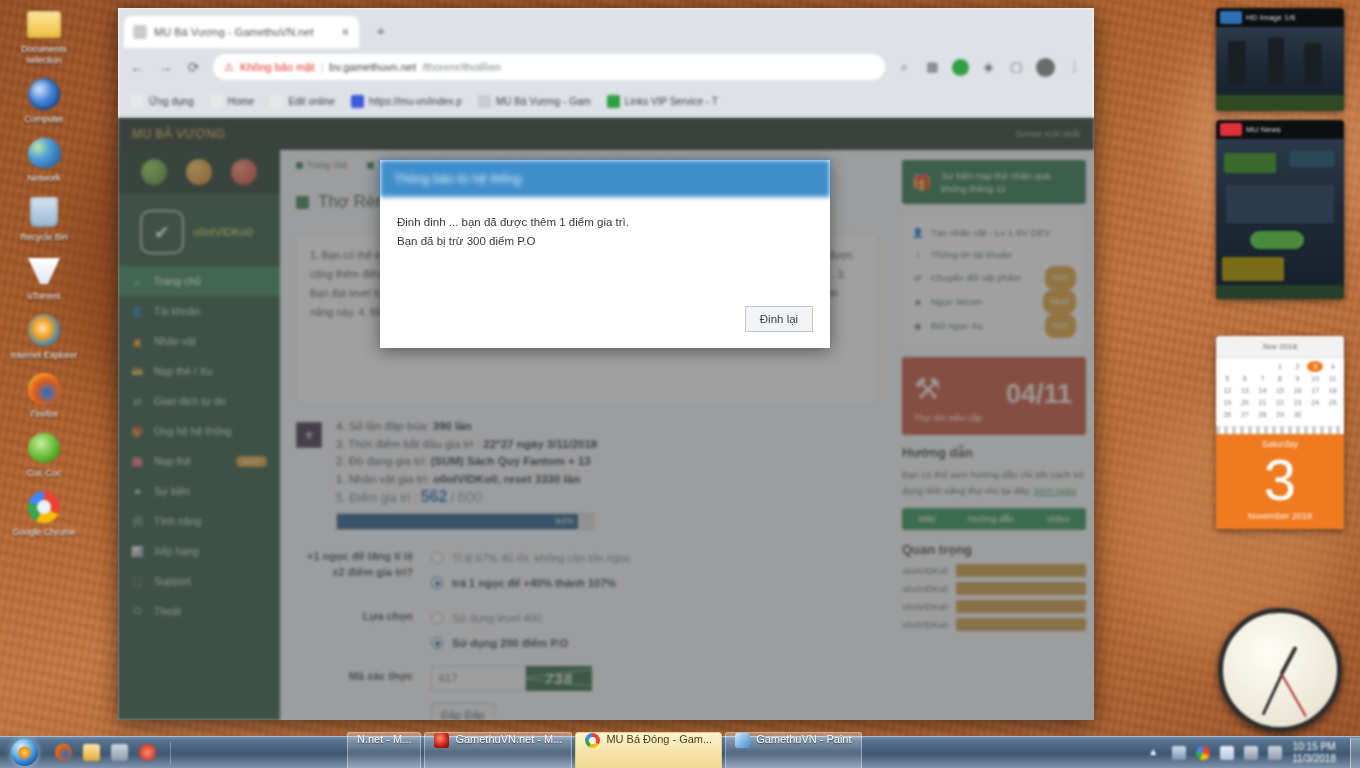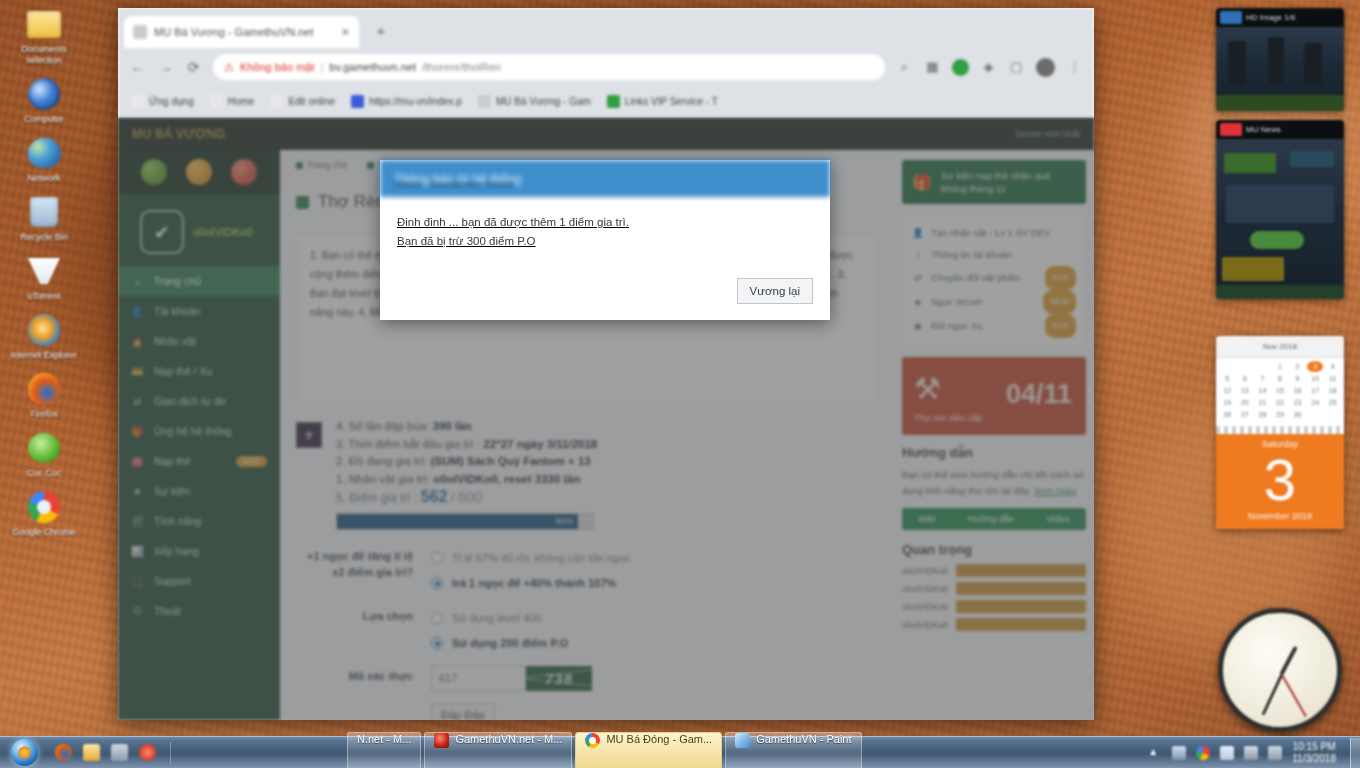--- a/index.html
+++ b/index.html
@@ -352,24 +352,23 @@
   .rank-name { font-size: 8.5px; color: #5a645d; width: 48px; }
   .rank-bar { flex: 1; height: 13px; background: #c79236; border-radius: 2px; }
 
   
   .overlay {
     position: absolute; left: 0; top: 110px; right: 0; bottom: 0;
     background: rgba(85,85,85,.55); z-index: 10;
   }
   .modal {
     position: absolute; left: 262px; top: 152px;
-    width: 450px; height: 160px; background: #fff;
+    width: 450px; height: 188px; background: #fff;
     box-shadow: 0 3px 16px rgba(0,0,0,.45);
     z-index: 11;
-    text-decoration: underline;
   }
   .modal-head {
     height: 37px; background: #3e8ecc; display: flex; align-items: center;
     padding: 0 14px; color: #eaf4fc; font-size: 12.5px;
     filter: blur(2.4px);
   }
   .modal-body { padding: 16px 17px 0; }
   .modal-line { font-size: 11.5px; color: #33393e; line-height: 19px; }
   .modal-foot { position: absolute; right: 17px; bottom: 16px; }
   .btn-close {
@@ -907,21 +906,21 @@
 
   <div class="modal">
     <div class="modal-head">
       <span>Thông báo từ hệ thống</span>
     </div>
     <div class="modal-body">
       <div class="modal-line">Đinh đinh ... bạn đã được thêm 1 điểm gia trì.</div>
       <div class="modal-line">Bạn đã bị trừ 300 điểm P.O</div>
     </div>
     <div class="modal-foot">
-      <div class="btn-close">Vương lại</div>
+      <div class="btn-close">Đinh lại</div>
     </div>
   </div>
 </div>
 
 <div class="taskbar">
   <div class="start-orb">
     <div class="orb"></div>
   </div>
   <div class="qlaunch">
     <div class="ql" style="background:radial-gradient(circle at 60% 60%,#1b6fd0,#e65c12 55%,#f5c13c);border-radius:50%;"></div>

